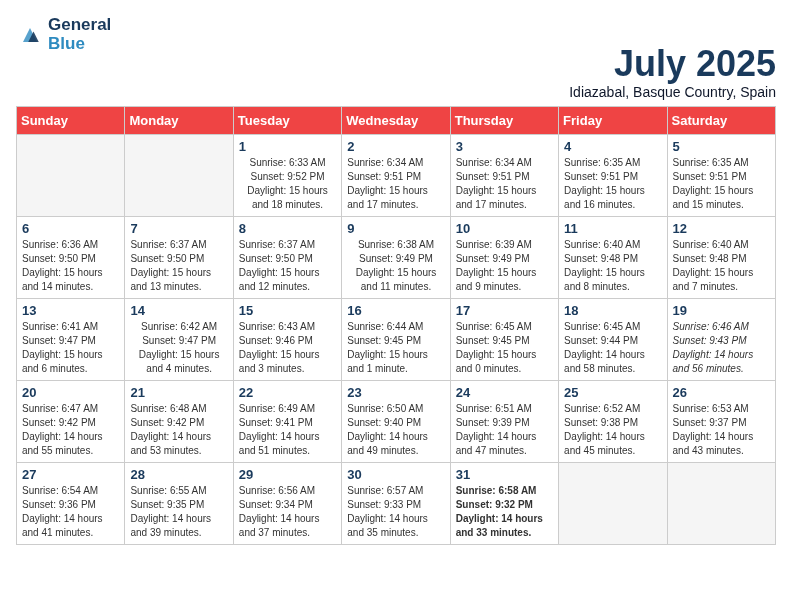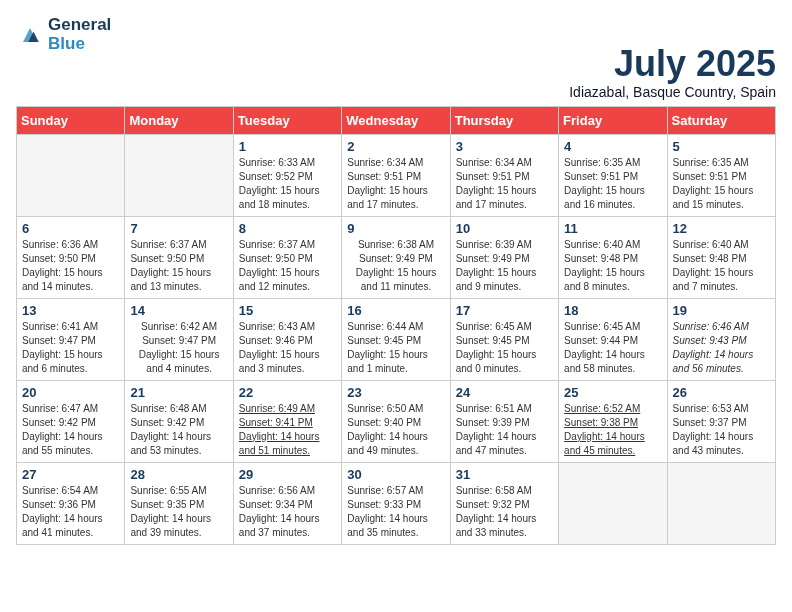--- a/index.html
+++ b/index.html
@@ -111,21 +111,21 @@
         <th>Friday</th>
         <th>Saturday</th>
       </tr>
   </thead>
   <tbody id="calendar-body">
   <tr>
         <td class="empty"></td>
         <td class="empty"></td>
         <td>
           <span class="day-number">1</span>
-          <div class="day-info" style="white-space: pre-line;">Sunrise: 6:33 AM
+          <div class="day-info" style="white-space: pre-line; text-align: center;">Sunrise: 6:33 AM
 Sunset: 9:52 PM
 Daylight: 15 hours
 and 18 minutes.</div>
         </td>
         <td>
           <span class="day-number">2</span>
           <div class="day-info" style="white-space: pre-line;">Sunrise: 6:34 AM
 Sunset: 9:51 PM
 Daylight: 15 hours
 and 17 minutes.</div>
@@ -264,42 +264,42 @@
         </td>
         <td>
           <span class="day-number">21</span>
           <div class="day-info" style="white-space: pre-line;">Sunrise: 6:48 AM
 Sunset: 9:42 PM
 Daylight: 14 hours
 and 53 minutes.</div>
         </td>
         <td>
           <span class="day-number">22</span>
-          <div class="day-info" style="white-space: pre-line; text-decoration: underline;">Sunrise: 6:49 AM
+          <div class="day-info" style="white-space: pre-line;">Sunrise: 6:49 AM
 Sunset: 9:41 PM
 Daylight: 14 hours
 and 51 minutes.</div>
         </td>
         <td>
           <span class="day-number">23</span>
           <div class="day-info" style="white-space: pre-line;">Sunrise: 6:50 AM
 Sunset: 9:40 PM
 Daylight: 14 hours
 and 49 minutes.</div>
         </td>
         <td>
           <span class="day-number">24</span>
           <div class="day-info" style="white-space: pre-line;">Sunrise: 6:51 AM
 Sunset: 9:39 PM
 Daylight: 14 hours
 and 47 minutes.</div>
         </td>
         <td>
           <span class="day-number">25</span>
-          <div class="day-info" style="white-space: pre-line; text-decoration: underline;">Sunrise: 6:52 AM
+          <div class="day-info" style="white-space: pre-line;">Sunrise: 6:52 AM
 Sunset: 9:38 PM
 Daylight: 14 hours
 and 45 minutes.</div>
         </td>
         <td>
           <span class="day-number">26</span>
           <div class="day-info" style="white-space: pre-line;">Sunrise: 6:53 AM
 Sunset: 9:37 PM
 Daylight: 14 hours
 and 43 minutes.</div>
@@ -329,21 +329,21 @@
         </td>
         <td>
           <span class="day-number">30</span>
           <div class="day-info" style="white-space: pre-line;">Sunrise: 6:57 AM
 Sunset: 9:33 PM
 Daylight: 14 hours
 and 35 minutes.</div>
         </td>
         <td>
           <span class="day-number">31</span>
-          <div class="day-info" style="white-space: pre-line;">Sunrise: 6:58 AM
+          <div class="day-info" style="white-space: pre-line; font-weight: bold;">Sunrise: 6:58 AM
 Sunset: 9:32 PM
 Daylight: 14 hours
 and 33 minutes.</div>
         </td>
         <td class="empty"></td>
         <td class="empty"></td>
       </tr>
     </tbody>
 </table>
 

